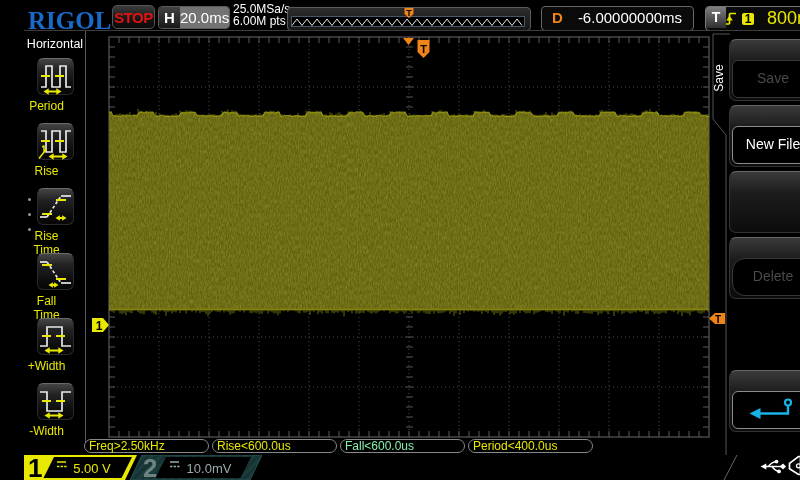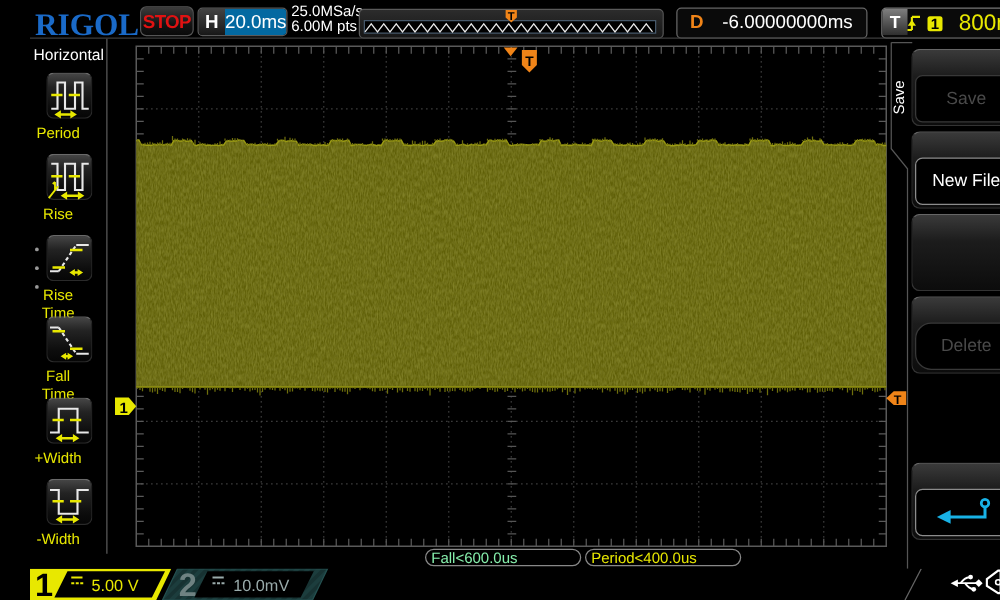--- a/index.html
+++ b/index.html
@@ -21,21 +21,21 @@
 </style></head>
 <body>
 <div id="scr">
 
 <div class="abs" style="left:4px;top:7px;font-family:'Liberation Serif',serif;font-weight:bold;font-size:25px;color:#1a6ac8;letter-spacing:0px;">RIGOL</div>
 
 <div class="abs" style="left:88px;top:5px;width:43px;height:24px;border-radius:5px;background:linear-gradient(#3c3c3c,#141414 60%,#0a0a0a);border:1px solid #555;box-sizing:border-box;text-align:center;line-height:23px;color:#e01212;font-weight:bold;font-size:15px;letter-spacing:-0.5px;">STOP</div>
 
 <div class="box" style="left:134px;top:6px;width:72px;height:23px;box-sizing:border-box;overflow:hidden;">
   <div class="abs" style="left:0;top:0;width:21px;height:21px;background:linear-gradient(#434343,#181818);color:#fff;font-weight:bold;font-size:15px;text-align:center;line-height:21px;">H</div>
-  <div class="abs" style="left:21px;top:0;width:49px;height:21px;background:#0369a1;color:#fff;font-size:15px;text-align:center;line-height:21px;">20.0ms</div>
+  <div class="abs" style="left:21px;top:0;width:49px;height:21px;background:#737373;color:#fff;font-size:15px;text-align:center;line-height:21px;">20.0ms</div>
 </div>
 
 <div class="abs" style="left:209px;top:3px;color:#fff;font-size:12px;line-height:12px;">25.0MSa/s<br>6.00M pts</div>
 
 <div class="box" style="left:263px;top:7px;width:242px;height:22px;background:linear-gradient(#2c2c2c,#161616);"></div>
 <svg class="abs" style="left:0;top:0;" width="800" height="36" viewBox="0 0 800 36">
   <rect x="267.5" y="16.5" width="233" height="10" fill="#000" stroke="#46586a" stroke-width="1"></rect>
   <polyline points="268.0,25.5 273.0,19.0 278.0,25.5 283.0,19.0 288.0,25.5 293.0,19.0 298.0,25.5 303.0,19.0 308.0,25.5 313.0,19.0 318.0,25.5 323.0,19.0 328.0,25.5 333.0,19.0 338.0,25.5 343.0,19.0 348.0,25.5 353.0,19.0 358.0,25.5 363.0,19.0 368.0,25.5 373.0,19.0 378.0,25.5 383.0,19.0 388.0,25.5 393.0,19.0 398.0,25.5 403.0,19.0 408.0,25.5 413.0,19.0 418.0,25.5 423.0,19.0 428.0,25.5 433.0,19.0 438.0,25.5 443.0,19.0 448.0,25.5 453.0,19.0 458.0,25.5 463.0,19.0 468.0,25.5 473.0,19.0 478.0,25.5 483.0,19.0 488.0,25.5 493.0,19.0 498.0,25.5" fill="none" stroke="#e8e8e8" stroke-width="1"></polyline>
   <path d="M380.5 8 h9 v6 l-4.5 4 l-4.5 -4 Z" fill="#f08418"></path>
   <text x="385" y="16" font-size="9" font-weight="bold" fill="#000" text-anchor="middle">T</text>
@@ -182,20 +182,22 @@
 <div class="rcell" style="top:237px;"></div>
 <div class="rbtn dis" style="top:258px;border-radius:13px;">Delete</div>
 <div class="rcell" style="top:370px;"></div>
 <div class="rbtn" style="top:391px;"></div>
 <svg class="abs" style="left:708px;top:391px;" width="82" height="38" viewBox="0 0 82 38">
   <circle cx="56" cy="11.5" r="3" fill="none" stroke="#18b2e6" stroke-width="2.2"></circle>
   <path d="M56 14.5 V22.5 H28" fill="none" stroke="#18b2e6" stroke-width="2.4"></path>
   <path d="M17.5 22.5 l11 -5.5 v11 Z" fill="#18b2e6"></path>
 </svg>
 
+<div class="abs" style="left:60px;top:439px;width:125px;height:14px;border:1px solid #888;border-radius:7px;background:#000;box-sizing:border-box;color:#e8e800;font-size:12px;line-height:13px;padding-left:4px;">Freq&gt;2.50kHz</div>
+<div class="abs" style="left:188px;top:439px;width:125px;height:14px;border:1px solid #888;border-radius:7px;background:#000;box-sizing:border-box;color:#e8e800;font-size:12px;line-height:13px;padding-left:4px;">Rise&lt;600.0us</div>
 <div class="abs" style="left:316px;top:439px;width:125px;height:14px;border:1px solid #888;border-radius:7px;background:#000;box-sizing:border-box;color:#86efac;font-size:12px;line-height:13px;padding-left:4px;">Fall&lt;600.0us</div>
 <div class="abs" style="left:444px;top:439px;width:125px;height:14px;border:1px solid #888;border-radius:7px;background:#000;box-sizing:border-box;color:#e8e800;font-size:12px;line-height:13px;padding-left:4px;">Period&lt;400.0us</div>
 
 <svg class="abs" style="left:0;top:455px;" width="800" height="25" viewBox="0 0 800 25">
   <defs>
     <pattern id="hatch" width="6" height="6" patternTransform="rotate(45)" patternUnits="userSpaceOnUse">
       <rect width="6" height="6" fill="#173232"></rect>
       <rect width="3" height="6" fill="#1c3d3d"></rect>
     </pattern>
   </defs>

